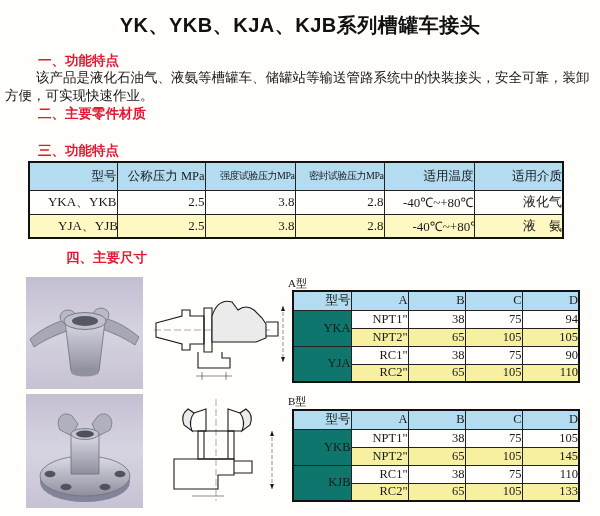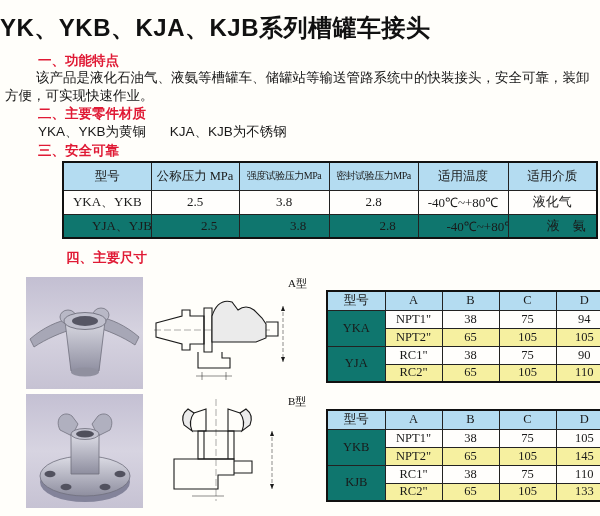--- a/index.html
+++ b/index.html
@@ -2,46 +2,46 @@
 <html><head>
 <meta charset="utf-8">
 <style>
   * { margin:0; padding:0; box-sizing:border-box; }
   html,body { background:#fffefa; }
   .page {
     position:relative; width:600px; height:516px; background:#fffefa;
     font-family:"Liberation Sans", sans-serif; color:#1a1a1a; overflow:hidden;
   }
   .title {
-    position:absolute; top:12px; left:0; width:100%; text-align:left;
-    font-size:24px; font-weight:bold; letter-spacing:0.5px; color:#111;
+    position:absolute; top:12px; left:0; width:100%; text-align:center;
+    font-size:20px; font-weight:bold; letter-spacing:0.5px; color:#111;
   }
   .h-red { position:absolute; color:#e01a35; font-weight:bold; font-size:13.5px; }
   #h1 { left:38px; top:52px; }
   #h2 { left:38px; top:105px;text-align:right; }
   #h3 { left:38px; top:142px; }
   #h4 { left:38px; top:249px;margin-left:28px; }
   .para {
     position:absolute; left:5px; top:69px; width:588px;
     font-size:13.5px; line-height:17.5px; text-indent:31px; color:#161616;
   }
   .materials { position:absolute; left:38px; top:123px; font-size:13.5px; }
   .materials .m2 { margin-left:20px; }
 
-  table { border-collapse:collapse; text-align:center; table-layout:fixed;margin-left:34px; }
+  table { border-collapse:collapse; text-align:right; table-layout:fixed; }
   table.perf {
     position:absolute; left:28px; top:161px; width:534px;
     font-family:"Liberation Serif", serif; font-size:13px;
     border:2px solid #111;
   }
   .perf th, .perf td { border:1px solid #222; overflow:hidden; white-space:nowrap; }
   .perf th { background:#b4dcf1; height:28px; font-weight:normal; font-size:12.5px; }
   .perf th.condensed { font-size:10px; letter-spacing:-0.5px; }
   .perf td { height:24px; background:#fffefc; }
-  .perf tr.yellow td { background:#0f766e;padding-left:28px; }
+  .perf tr.yellow td { background:#fef9c3;padding-left:28px; }
 
   .photo { position:absolute; left:26px; width:117px; }
   #photoA { top:277px; height:112px; }
   #photoB { top:394px; height:114px; }
   .drawing { position:absolute; }
   #drawA { left:152px; top:280px; width:138px; height:106px; }
   #drawB { left:154px; top:397px; width:134px; height:110px; }
 
   .dimlabel { position:absolute; font-size:11px; font-family:"Liberation Serif", serif; color:#111; }
   #labelA { left:288px; top:276px; }
@@ -64,26 +64,22 @@
 <body>
 
 <div class="page">
 
   <div class="title">YK、YKB、KJA、KJB系列槽罐车接头</div>
 
   <div class="h-red" id="h1">一、功能特点</div>
   <div class="para">该产品是液化石油气、液氨等槽罐车、储罐站等输送管路系统中的快装接头，安全可靠，装卸方便，可实现快速作业。</div>
 
   <div class="h-red" id="h2">二、主要零件材质</div>
-  <div class="materials">
-    <span class="m1">YKA、YKB为黄铜</span>
-    <span class="m2">KJA、KJB为不锈钢</span>
-  </div>
-
-  <div class="h-red" id="h3">三、安全可靠</div>
+
+  <div class="h-red" id="h3">三、功能特点</div>
 
   <table class="perf" id="perfTable">
     <colgroup>
       <col style="width:88px">
         <col style="width:88px">
         <col style="width:90px">
       <col style="width:89px">
         <col style="width:90px">
         <col style="width:89px">
     </colgroup>

